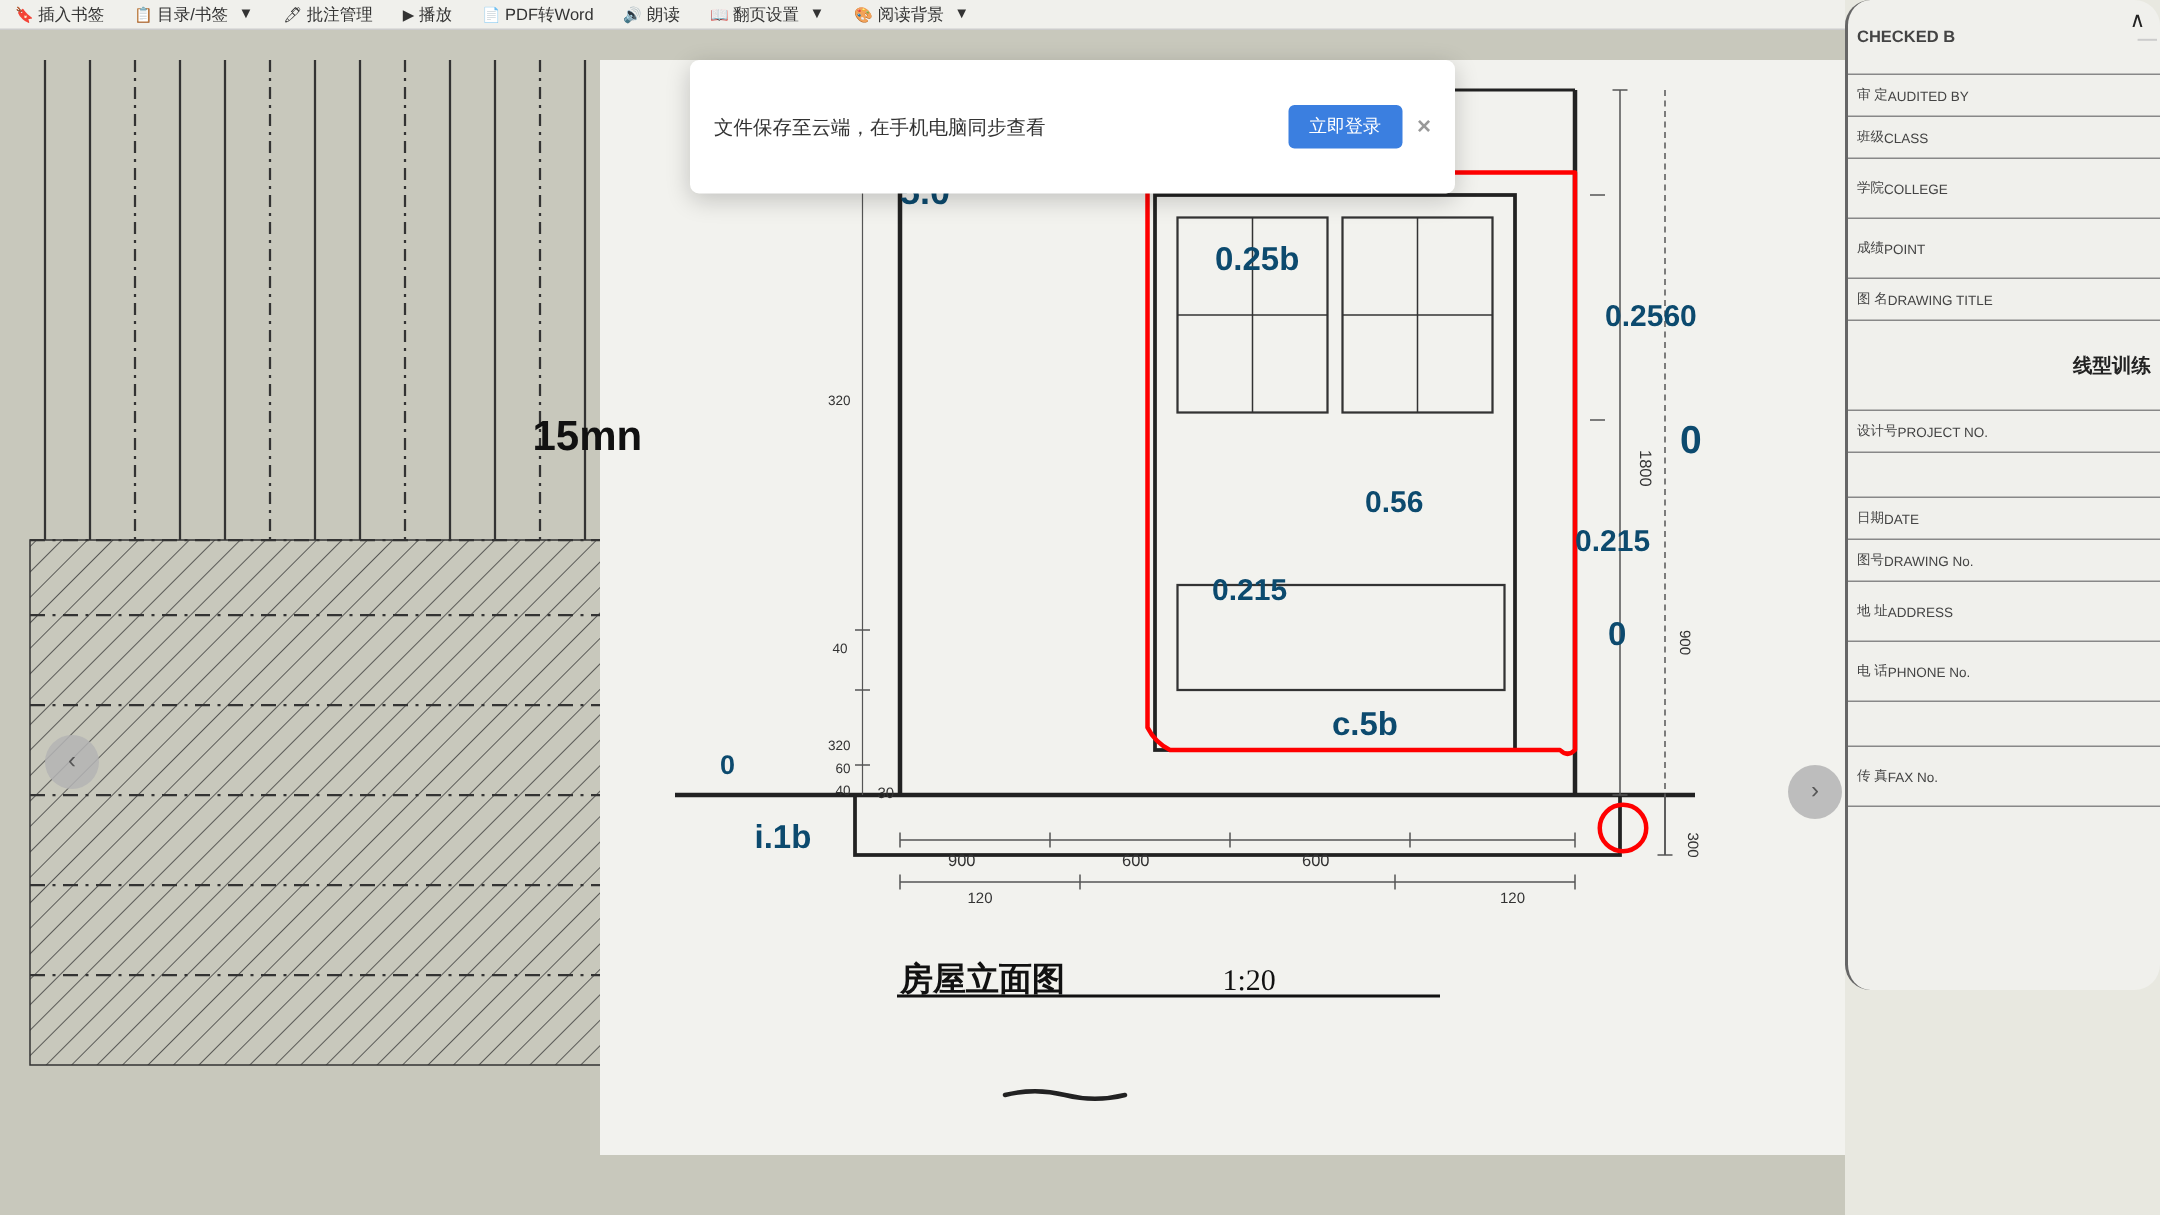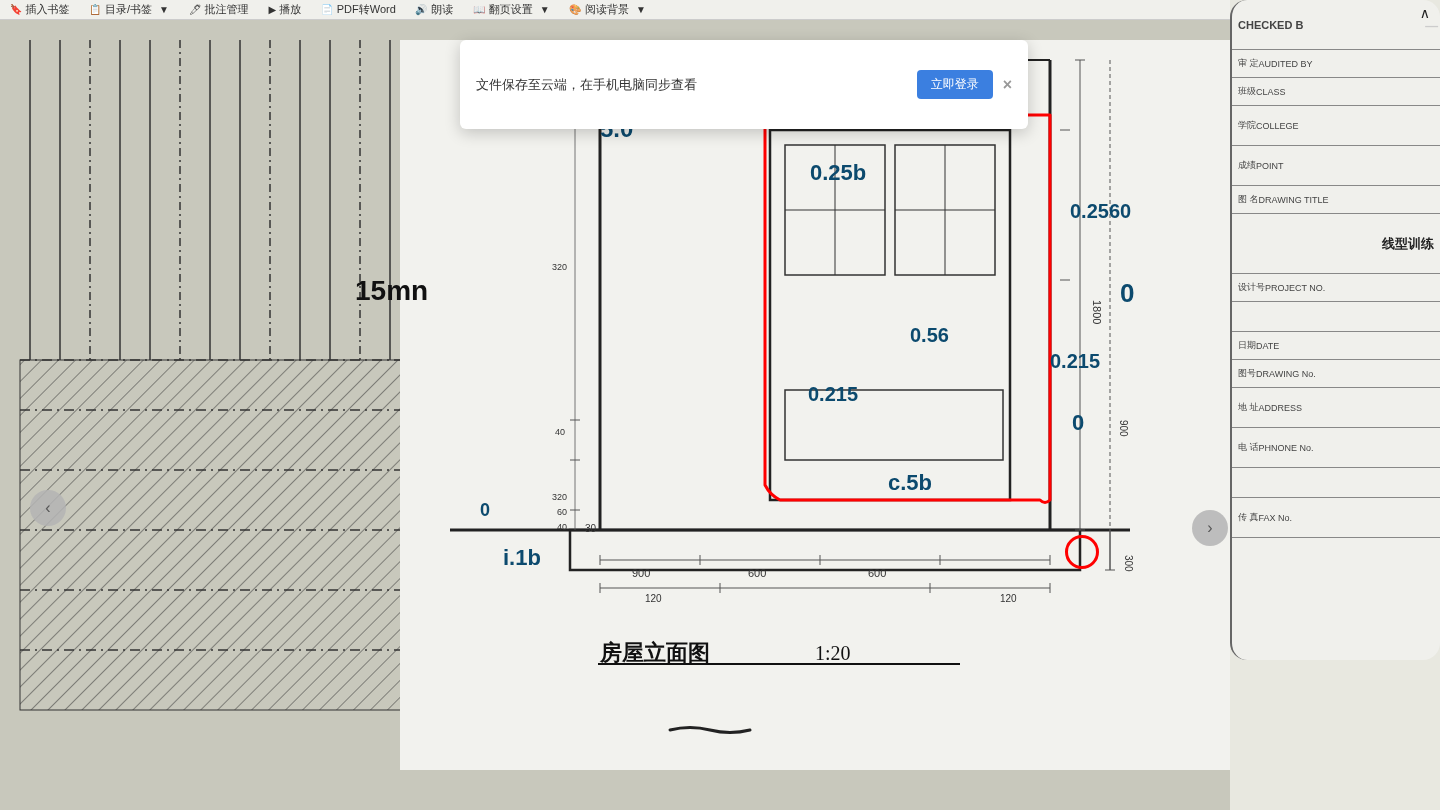--- a/index.html
+++ b/index.html
@@ -105,21 +105,21 @@
     #nav-right {
       top: 490px;
       left: 1180px;
     }
 
     
     #notification {
       position: absolute;
       top: 40px;
       left: 460px;
-      width: 568px;
+      width: 510px;
       background: white;
       border-radius: 6px;
       padding: 14px 16px;
       display: flex;
       align-items: center;
       justify-content: space-between;
       box-shadow: 0 4px 16px rgba(0,0,0,0.2);
       z-index: 100;
       font-size: 13px;
       color: #333;

